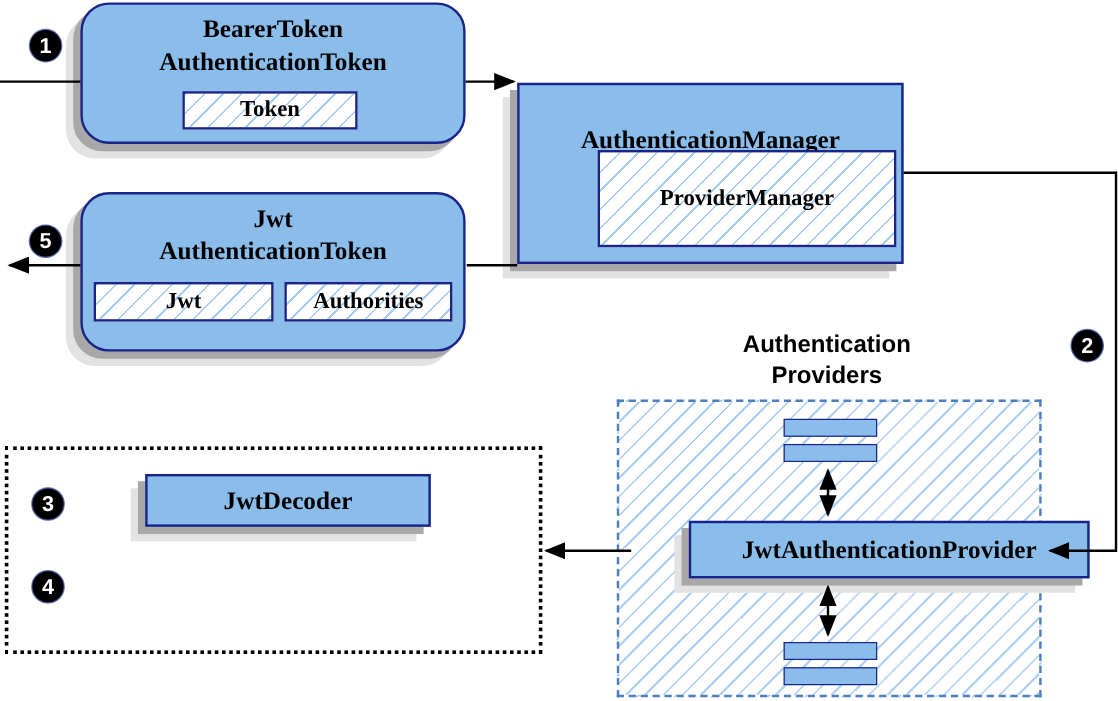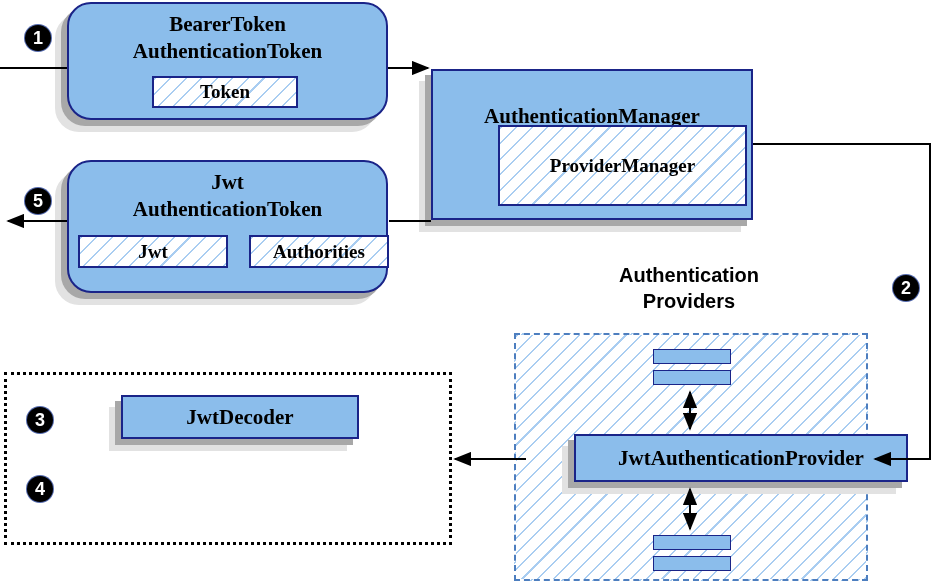--- a/index.html
+++ b/index.html
@@ -124,26 +124,26 @@
       <span>ProviderManager</span>
     </div>
   </div>
 
   <div class="node rounded shadow2" style="left:67px; top:160px; width:321px; height:133px; padding-top:7px;">
     <div class="title">Jwt</div>
     <div class="title">AuthenticationToken</div>
     <div class="field hatch" style="left:9px; top:73px; width:150px; height:33px;">
       <span>Jwt</span>
     </div>
-    <div class="field hatch" style="left:180px; top:73px; width:140px; height:33px;">
+    <div class="field hatch" style="left:168px; top:73px; width:140px; height:33px;">
       <span>Authorities</span>
     </div>
   </div>
 
-  <div class="floating-label" style="left:589px; top:262px; width:200px;">
+  <div class="floating-label" style="left:589px; top:274px; width:200px;">
     <div>Authentication</div>
     <div>Providers</div>
   </div>
 
   <div class="group-dashed-blue" style="left:514px; top:333px; width:354px; height:248px;"></div>
 
   <div class="mini-rect" style="left:653px; top:349px;"></div>
   <div class="mini-rect" style="left:653px; top:370px;"></div>
 
   <div class="mini-rect" style="left:653px; top:535px;"></div>

